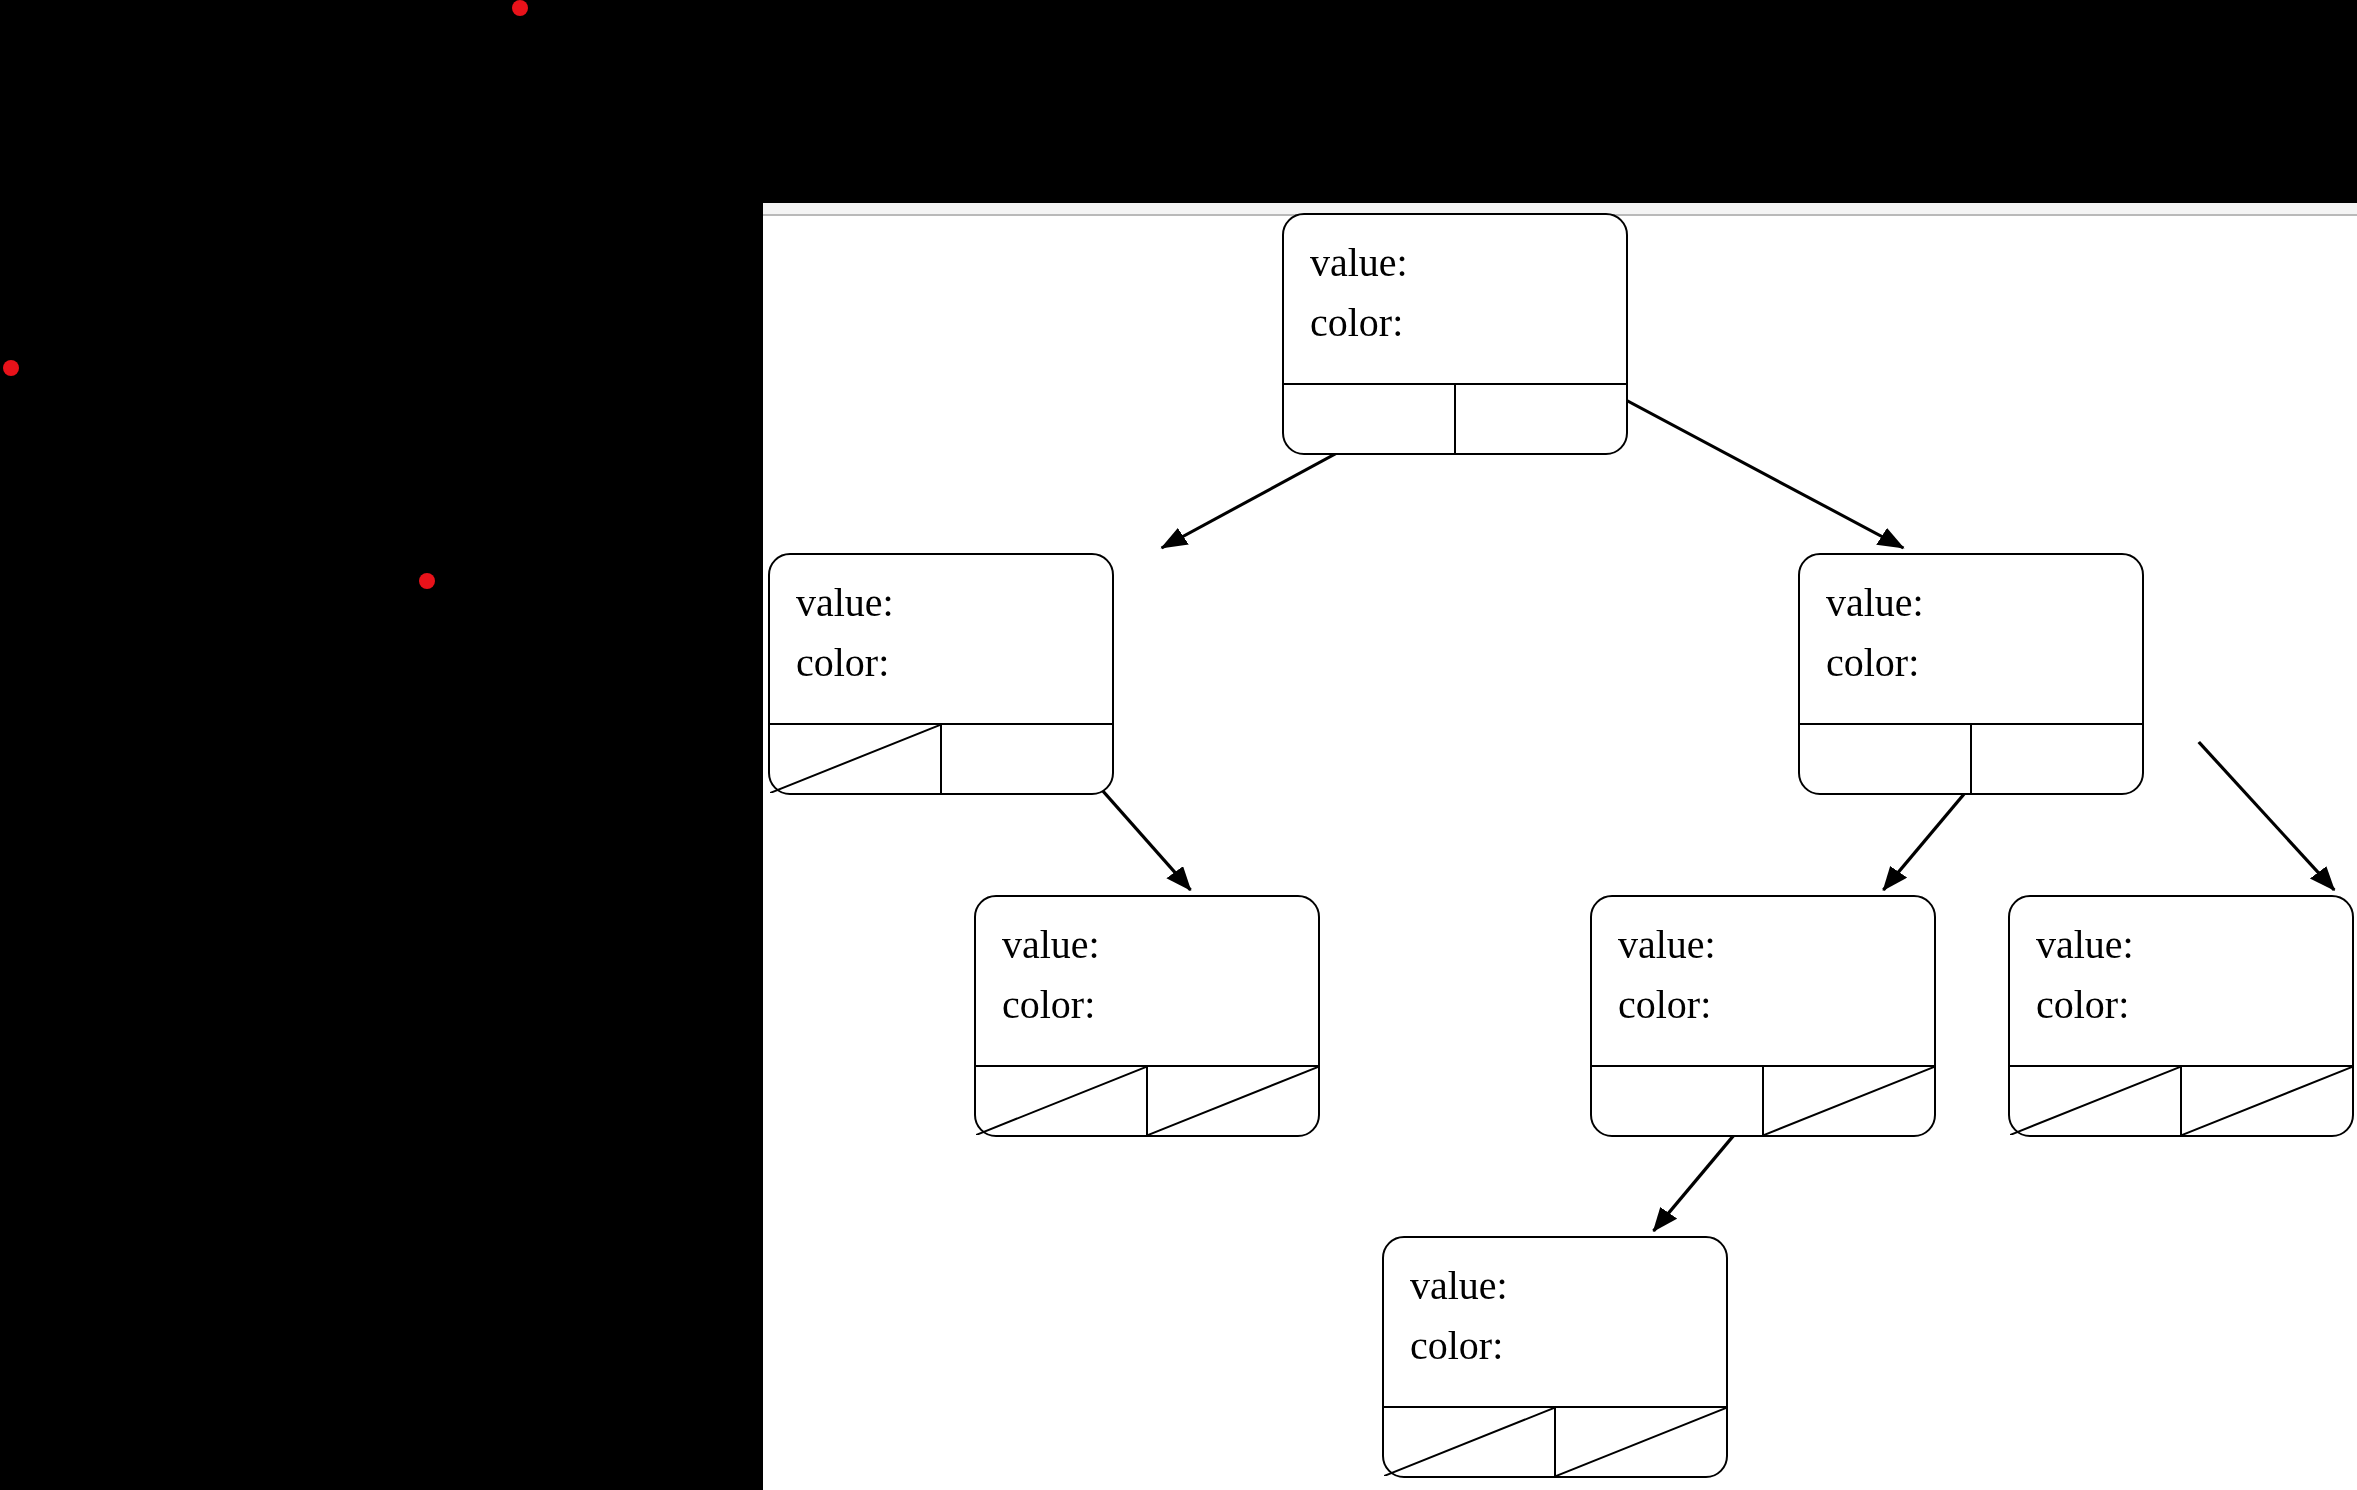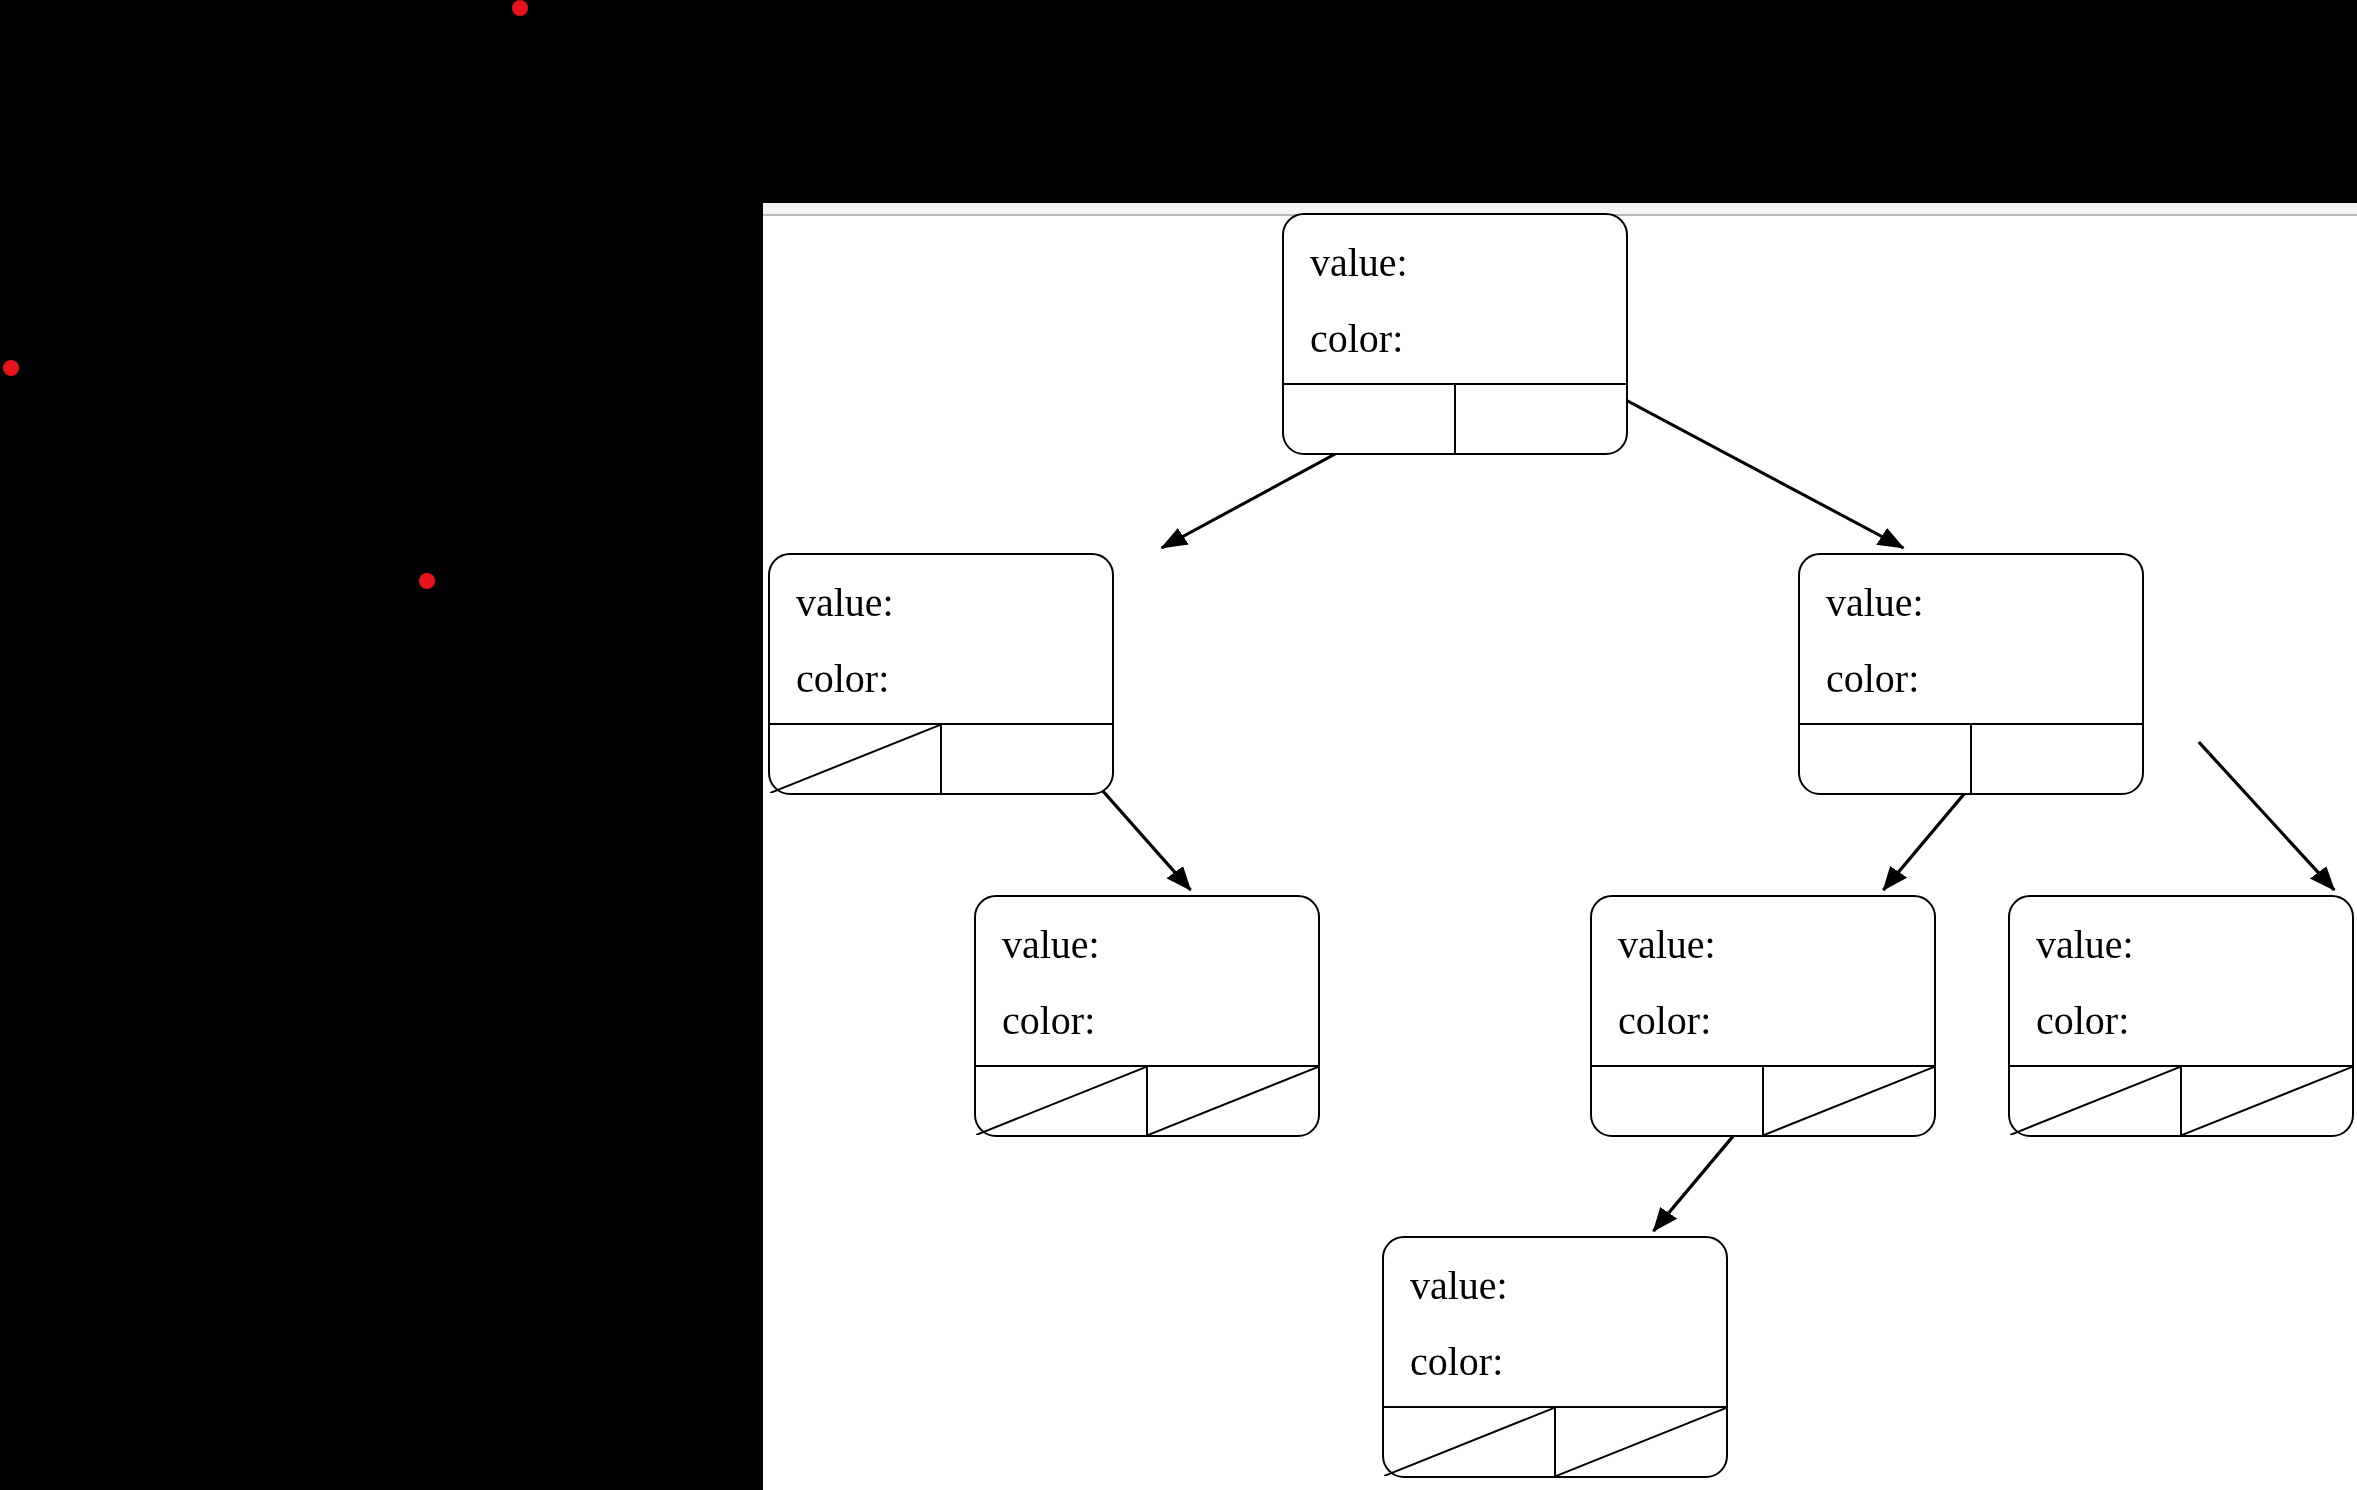--- a/index.html
+++ b/index.html
@@ -72,21 +72,21 @@
     padding: 28px 0 0 26px;
     box-sizing: border-box;
   }
   .node-field {
     font-size: 40px;
     line-height: 1.0;
     color: #000000;
     letter-spacing: 0px;
     white-space: nowrap;
   }
-  .node-field.second { margin-top: 36px; }
+  .node-field.second { margin-top: 20px; }
   .ptr-row {
     position: absolute;
     left: 0;
     right: 0;
     bottom: 0;
     height: 68px;
     border-top: 2.5px solid #000000;
     display: flex;
   }
   .ptr-cell {

